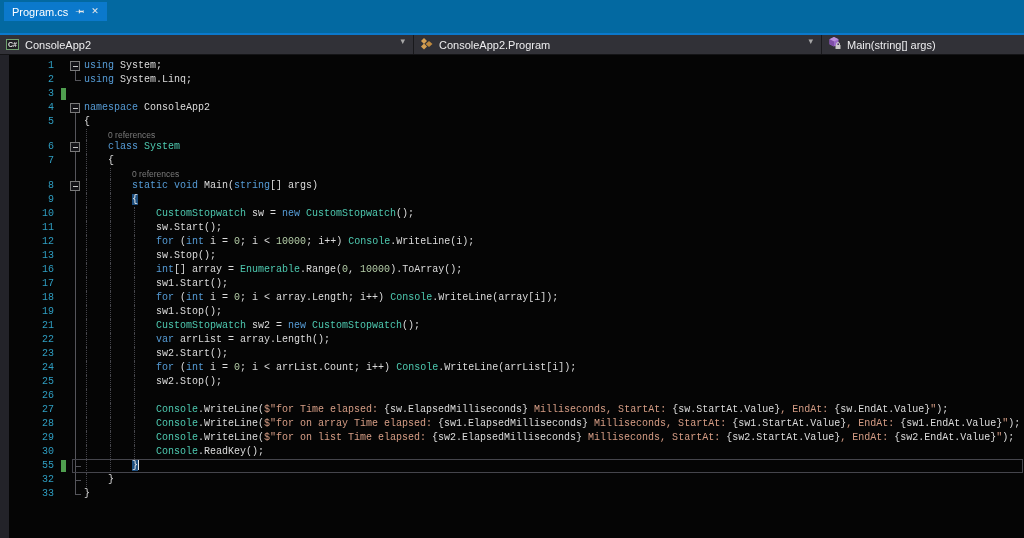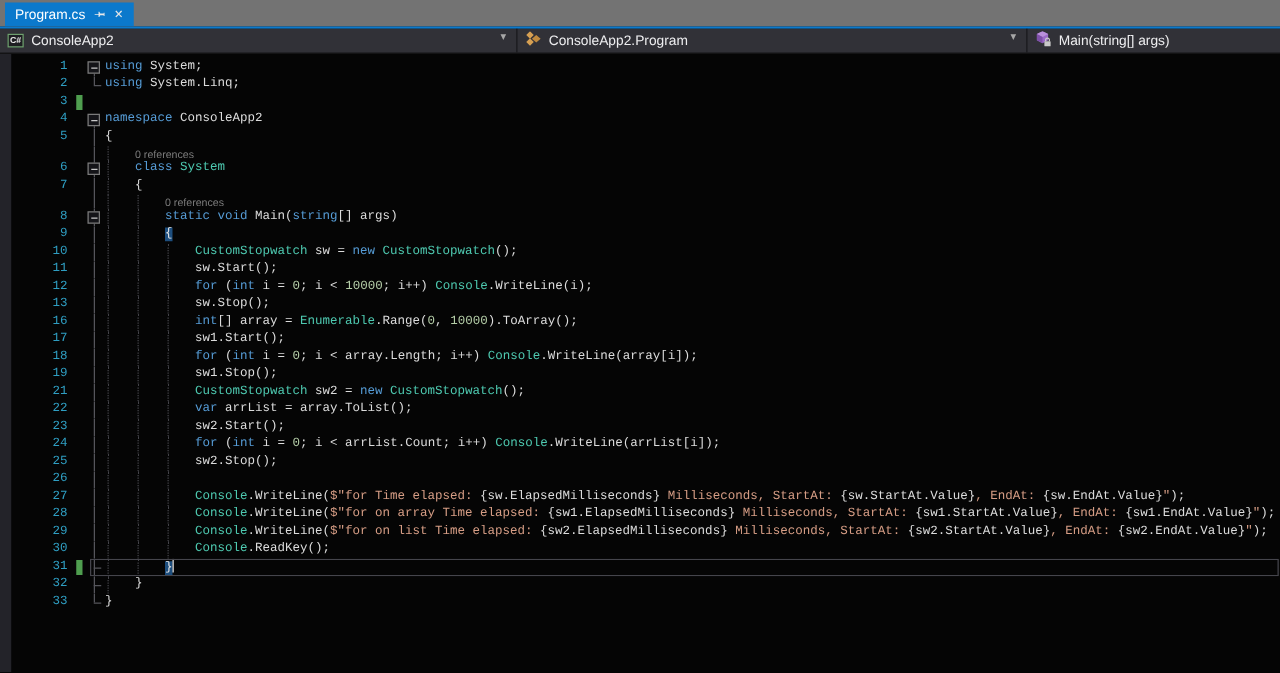--- a/index.html
+++ b/index.html
@@ -1,19 +1,19 @@
 <!DOCTYPE html>
 <html><head>
 <meta charset="utf-8">
 <style>
   * { margin:0; padding:0; box-sizing:border-box; }
   html,body { width:1024px; height:538px; overflow:hidden; background:#050505;
               font-family:"Liberation Sans", sans-serif; }
   
-  .tabbar { height:21px; background:#737373; position:relative; }
+  .tabbar { height:33px; background:#0369a1; position:relative; }
   .tab { position:absolute; left:4px; top:2px; height:19px; background:#0B79CC;
          display:flex; align-items:center; gap:6px; padding:0 8px;
          color:#FFFFFF; font-size:11px; }
   .pin svg, .close { display:block; }
   .close { color:#E8E8E8; font-size:9px; line-height:9px; cursor:default; }
   .accent { height:2px; background:#0B79CC; }
   
   .navbar { height:20px; background:#313137; position:relative;
             border-bottom:1px solid #141416; color:#EDEDEF; font-size:11px; }
   .navsec { position:absolute; top:0; height:19px; display:flex; align-items:center; gap:6px; padding-left:6px; }
@@ -287,21 +287,21 @@
         <span class="code"><span class="c-p">            </span><span class="c-t">CustomStopwatch</span><span class="c-p"> sw2 = </span><span class="c-k">new</span><span class="c-p"> </span><span class="c-t">CustomStopwatch</span><span class="c-p">();</span></span>
       </div>
       <div class="row">
         <i class="guide" style="left: 86px;"></i>
         <i class="guide" style="left: 110px;"></i>
         <i class="guide" style="left: 134px;"></i>
         <span class="out">
           <i class="v full"></i>
         </span>
         <span class="ln">22</span>
-        <span class="code"><span class="c-p">            </span><span class="c-k">var</span><span class="c-p"> arrList = array.ToList();</span></span>
+        <span class="code"><span class="c-p">            </span><span class="c-k">var</span><span class="c-p"> arrList = array.Length();</span></span>
       </div>
       <div class="row">
         <i class="guide" style="left: 86px;"></i>
         <i class="guide" style="left: 110px;"></i>
         <i class="guide" style="left: 134px;"></i>
         <span class="out">
           <i class="v full"></i>
         </span>
         <span class="ln">23</span>
         <span class="code"><span class="c-p">            sw2.Start();</span></span>
@@ -376,21 +376,21 @@
         <span class="ln">30</span>
         <span class="code"><span class="c-p">            </span><span class="c-t">Console</span><span class="c-p">.ReadKey();</span></span>
       </div>
       <div class="row cur">
         <i class="guide" style="left: 86px;"></i>
         <i class="guide" style="left: 110px;"></i>
         <span class="out">
           <i class="v full"></i>
           <i class="tick"></i>
         </span>
-        <span class="ln">31</span>
+        <span class="ln">55</span>
         <i class="chgbar"></i>
         <span class="code"><span class="c-p">        </span><span class="c-bm">}</span><span class="caret"></span></span>
       </div>
       <div class="row">
         <i class="guide" style="left: 86px;"></i>
         <span class="out">
           <i class="v full"></i>
           <i class="tick"></i>
         </span>
         <span class="ln">32</span>

